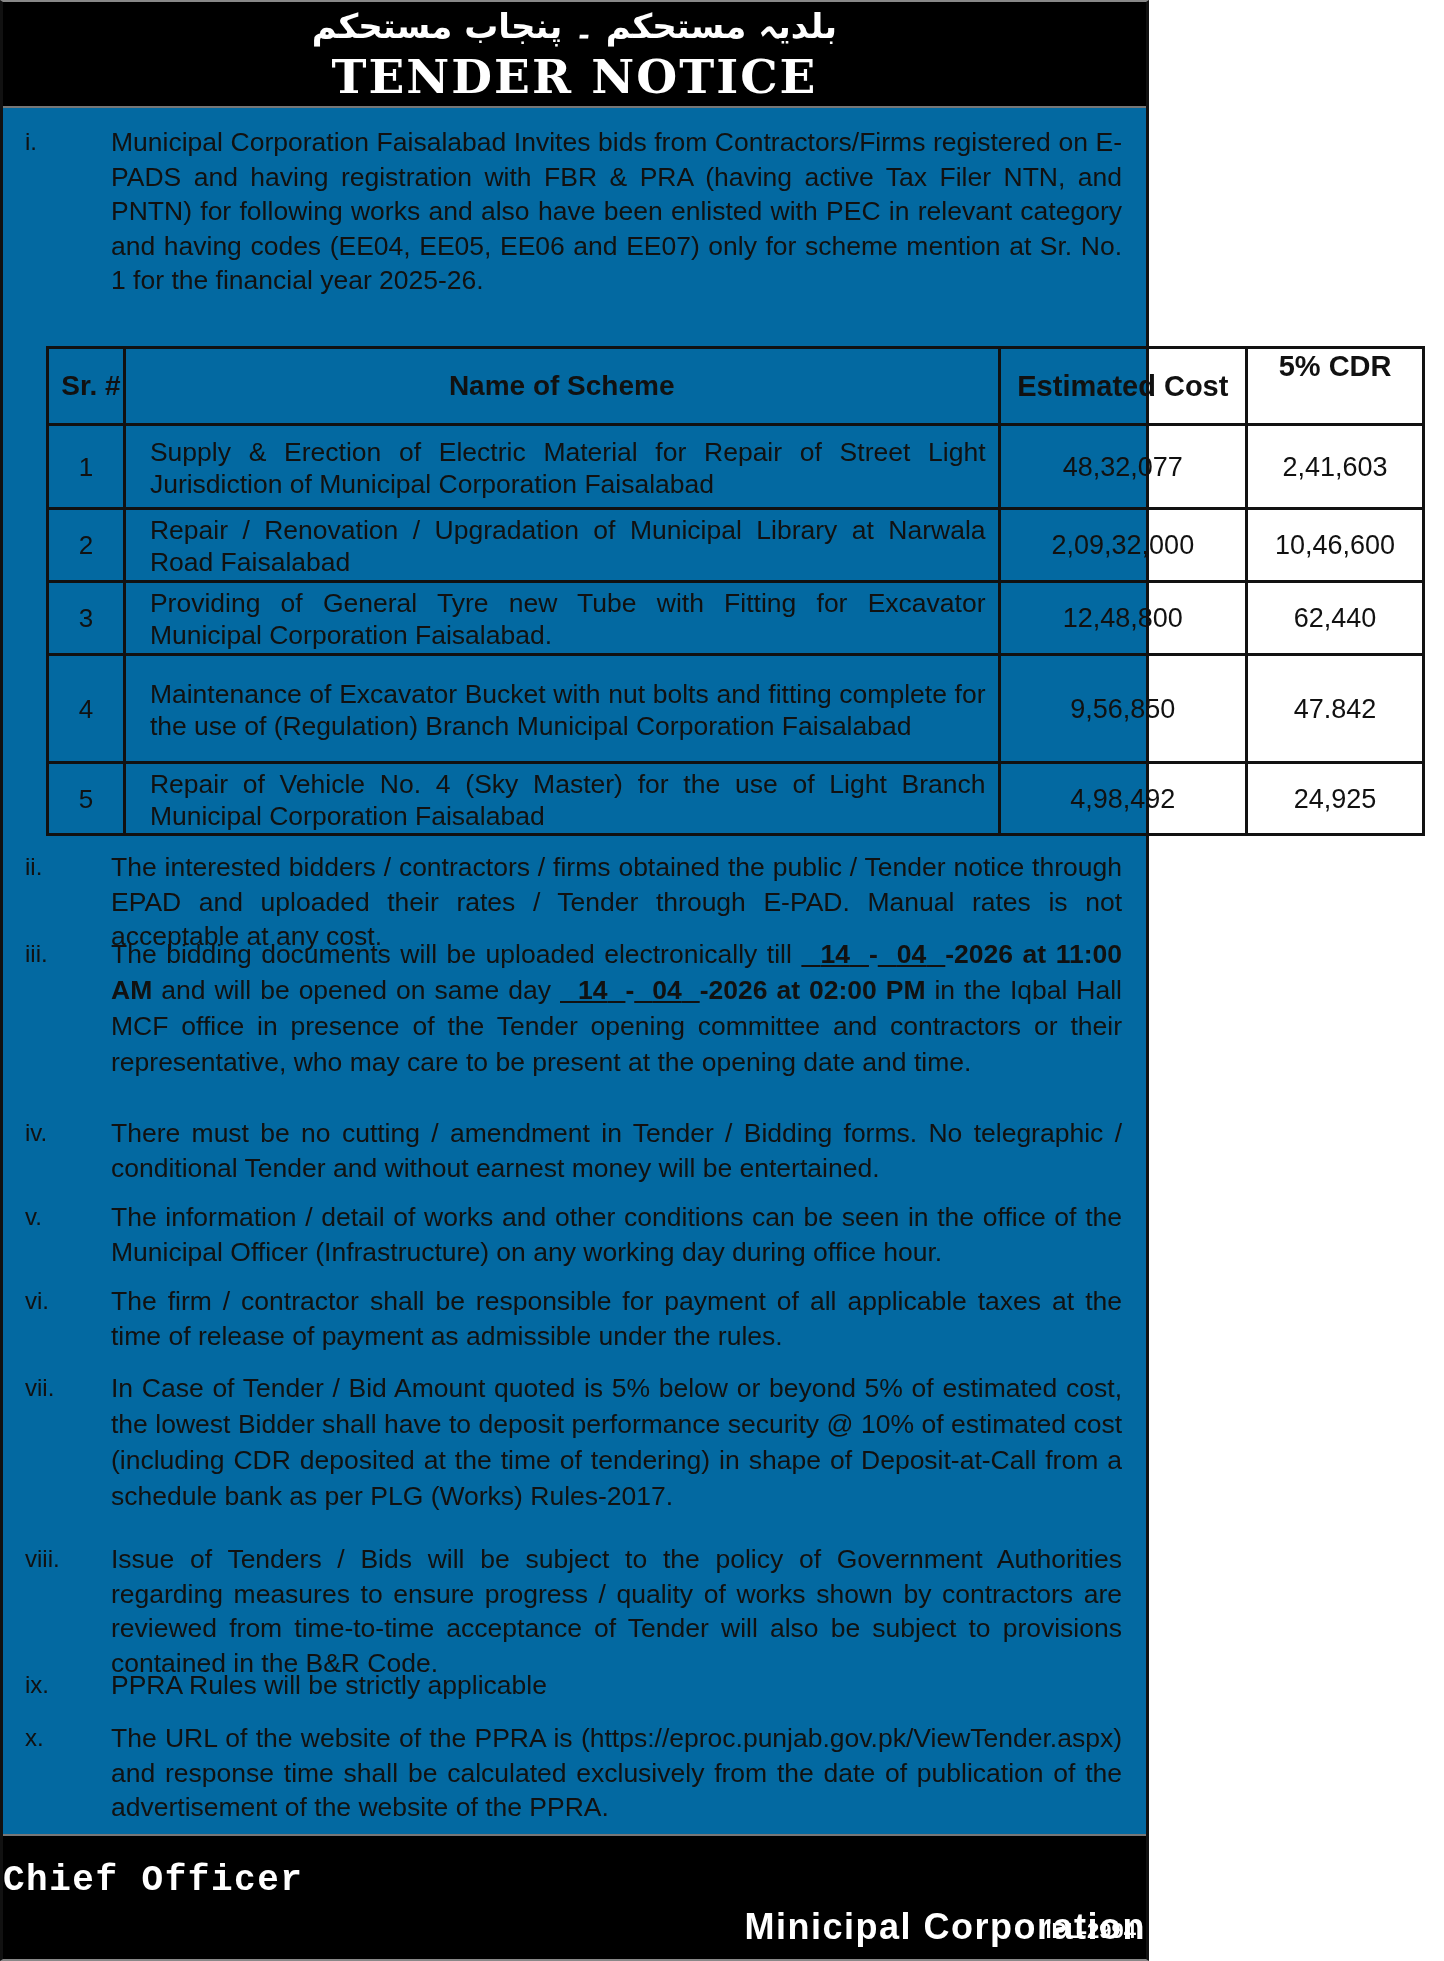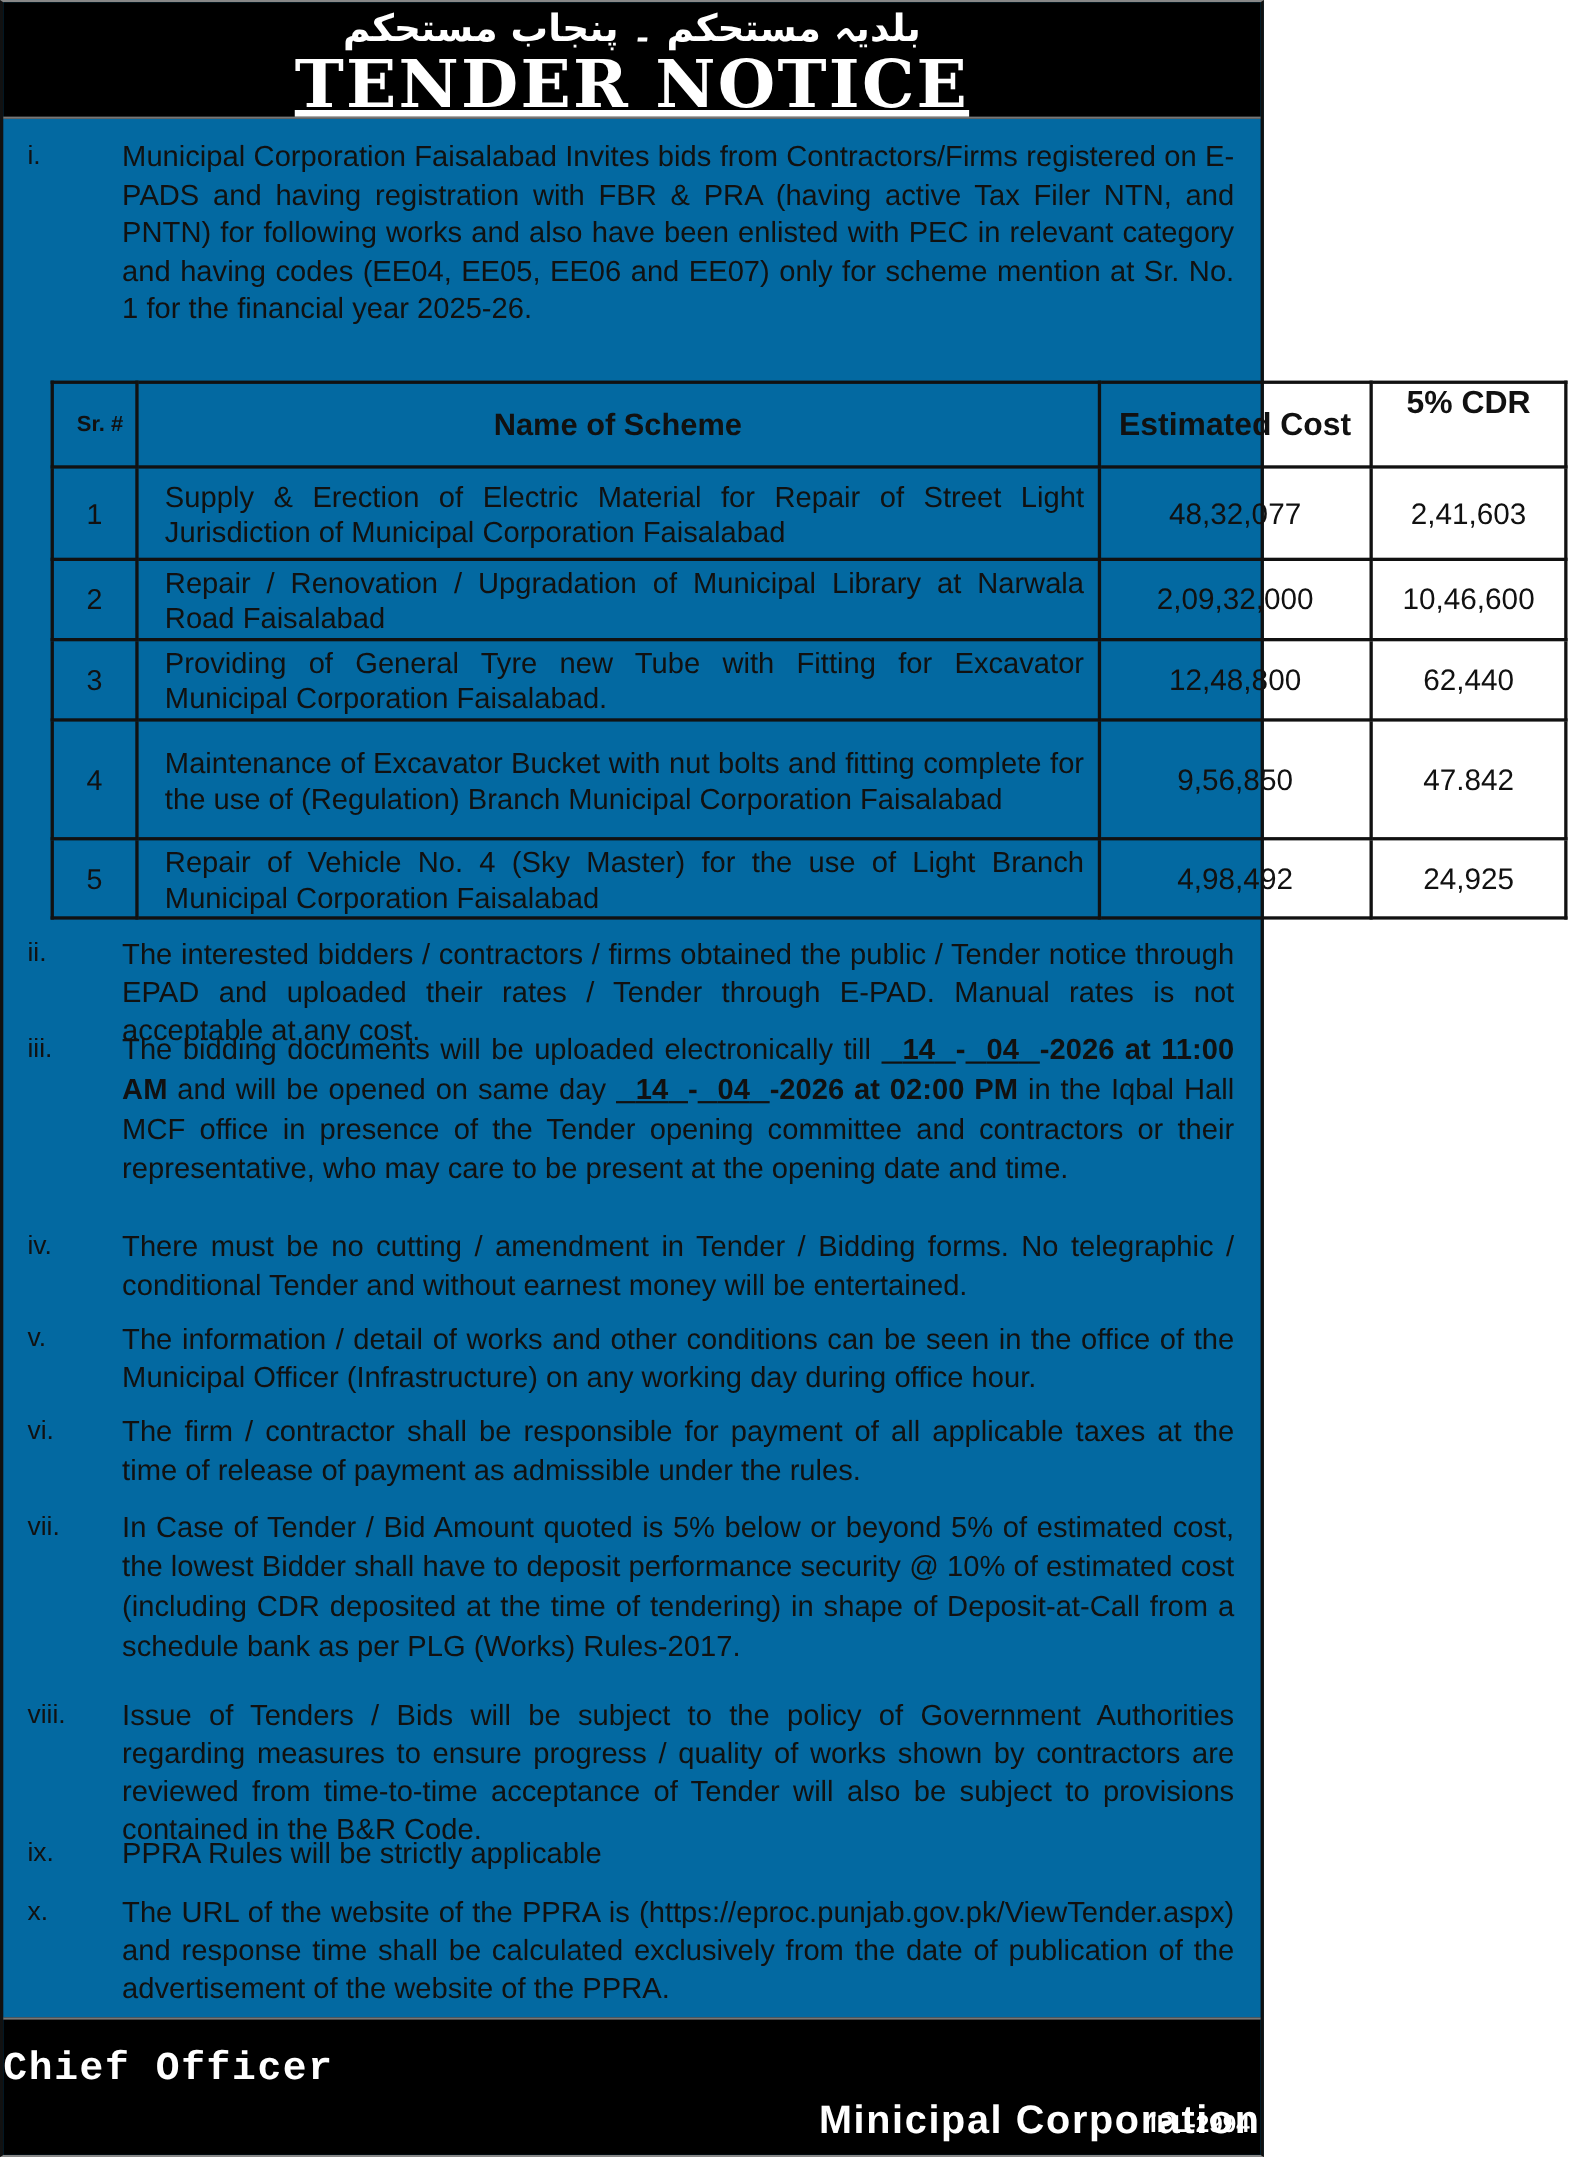--- a/index.html
+++ b/index.html
@@ -21,21 +21,21 @@
     }
     .header-urdu {
       position: absolute; top: 4px; left: 0; width: 100%;
       font-family: "DejaVu Sans", sans-serif; font-weight: bold;
       font-size: 34px; line-height: 40px; direction: rtl; unicode-bidi: embed;
       letter-spacing: 0px;
     }
     .header-title {
       position: absolute; top: 48px; left: 0; width: 100%;
       font-family: "DejaVu Serif", "Liberation Serif", serif; font-weight: bold;
-      font-size: 60px; line-height: 54px; letter-spacing: 2px; text-decoration: underline;
+      font-size: 47px; line-height: 54px; letter-spacing: 2px;
     }
     .clause {
       position: absolute; left: 0; width: 100%;
       font-size: 26.5px; line-height: 34.5px;
     }
     .clause .num {
       position: absolute; left: 22px; top: 0; width: 70px;
       font-size: 24px;
     }
     .clause .text {
@@ -51,21 +51,21 @@
       border-collapse: collapse; font-size: 26.5px; line-height: 30px;
     }
     .tender-table th, .tender-table td {
       border: 3px solid #111; vertical-align: middle;
     }
     .tender-table th { font-weight: bold; text-align: center; }
     .col-sr { width: 77px; }
     .col-name { width: 877px; }
     .col-cost { width: 248px; }
     .col-cdr { width: 177px; }
-    .th-sr { text-align: right; padding-left: 10px; font-size: 20px; line-height: 34px; }
+    .th-sr { text-align: right; padding-left: 10px; font-size: 28px; line-height: 34px; }
     .th-cdr { vertical-align: top !important; padding-top: 2px; font-size: 29px; }
     .th-cost { font-size: 29px; line-height: 36px; }
     .th-name { font-size: 28px; }
     .tender-table td.sr { text-align: center; font-size: 26px; }
     .tender-table td.name {
       padding: 2px 12px 0 24px; text-align: justify; text-align-last: left;
       line-height: 32px;
     }
     .tender-table td.num { text-align: center; font-size: 27px; }
 

